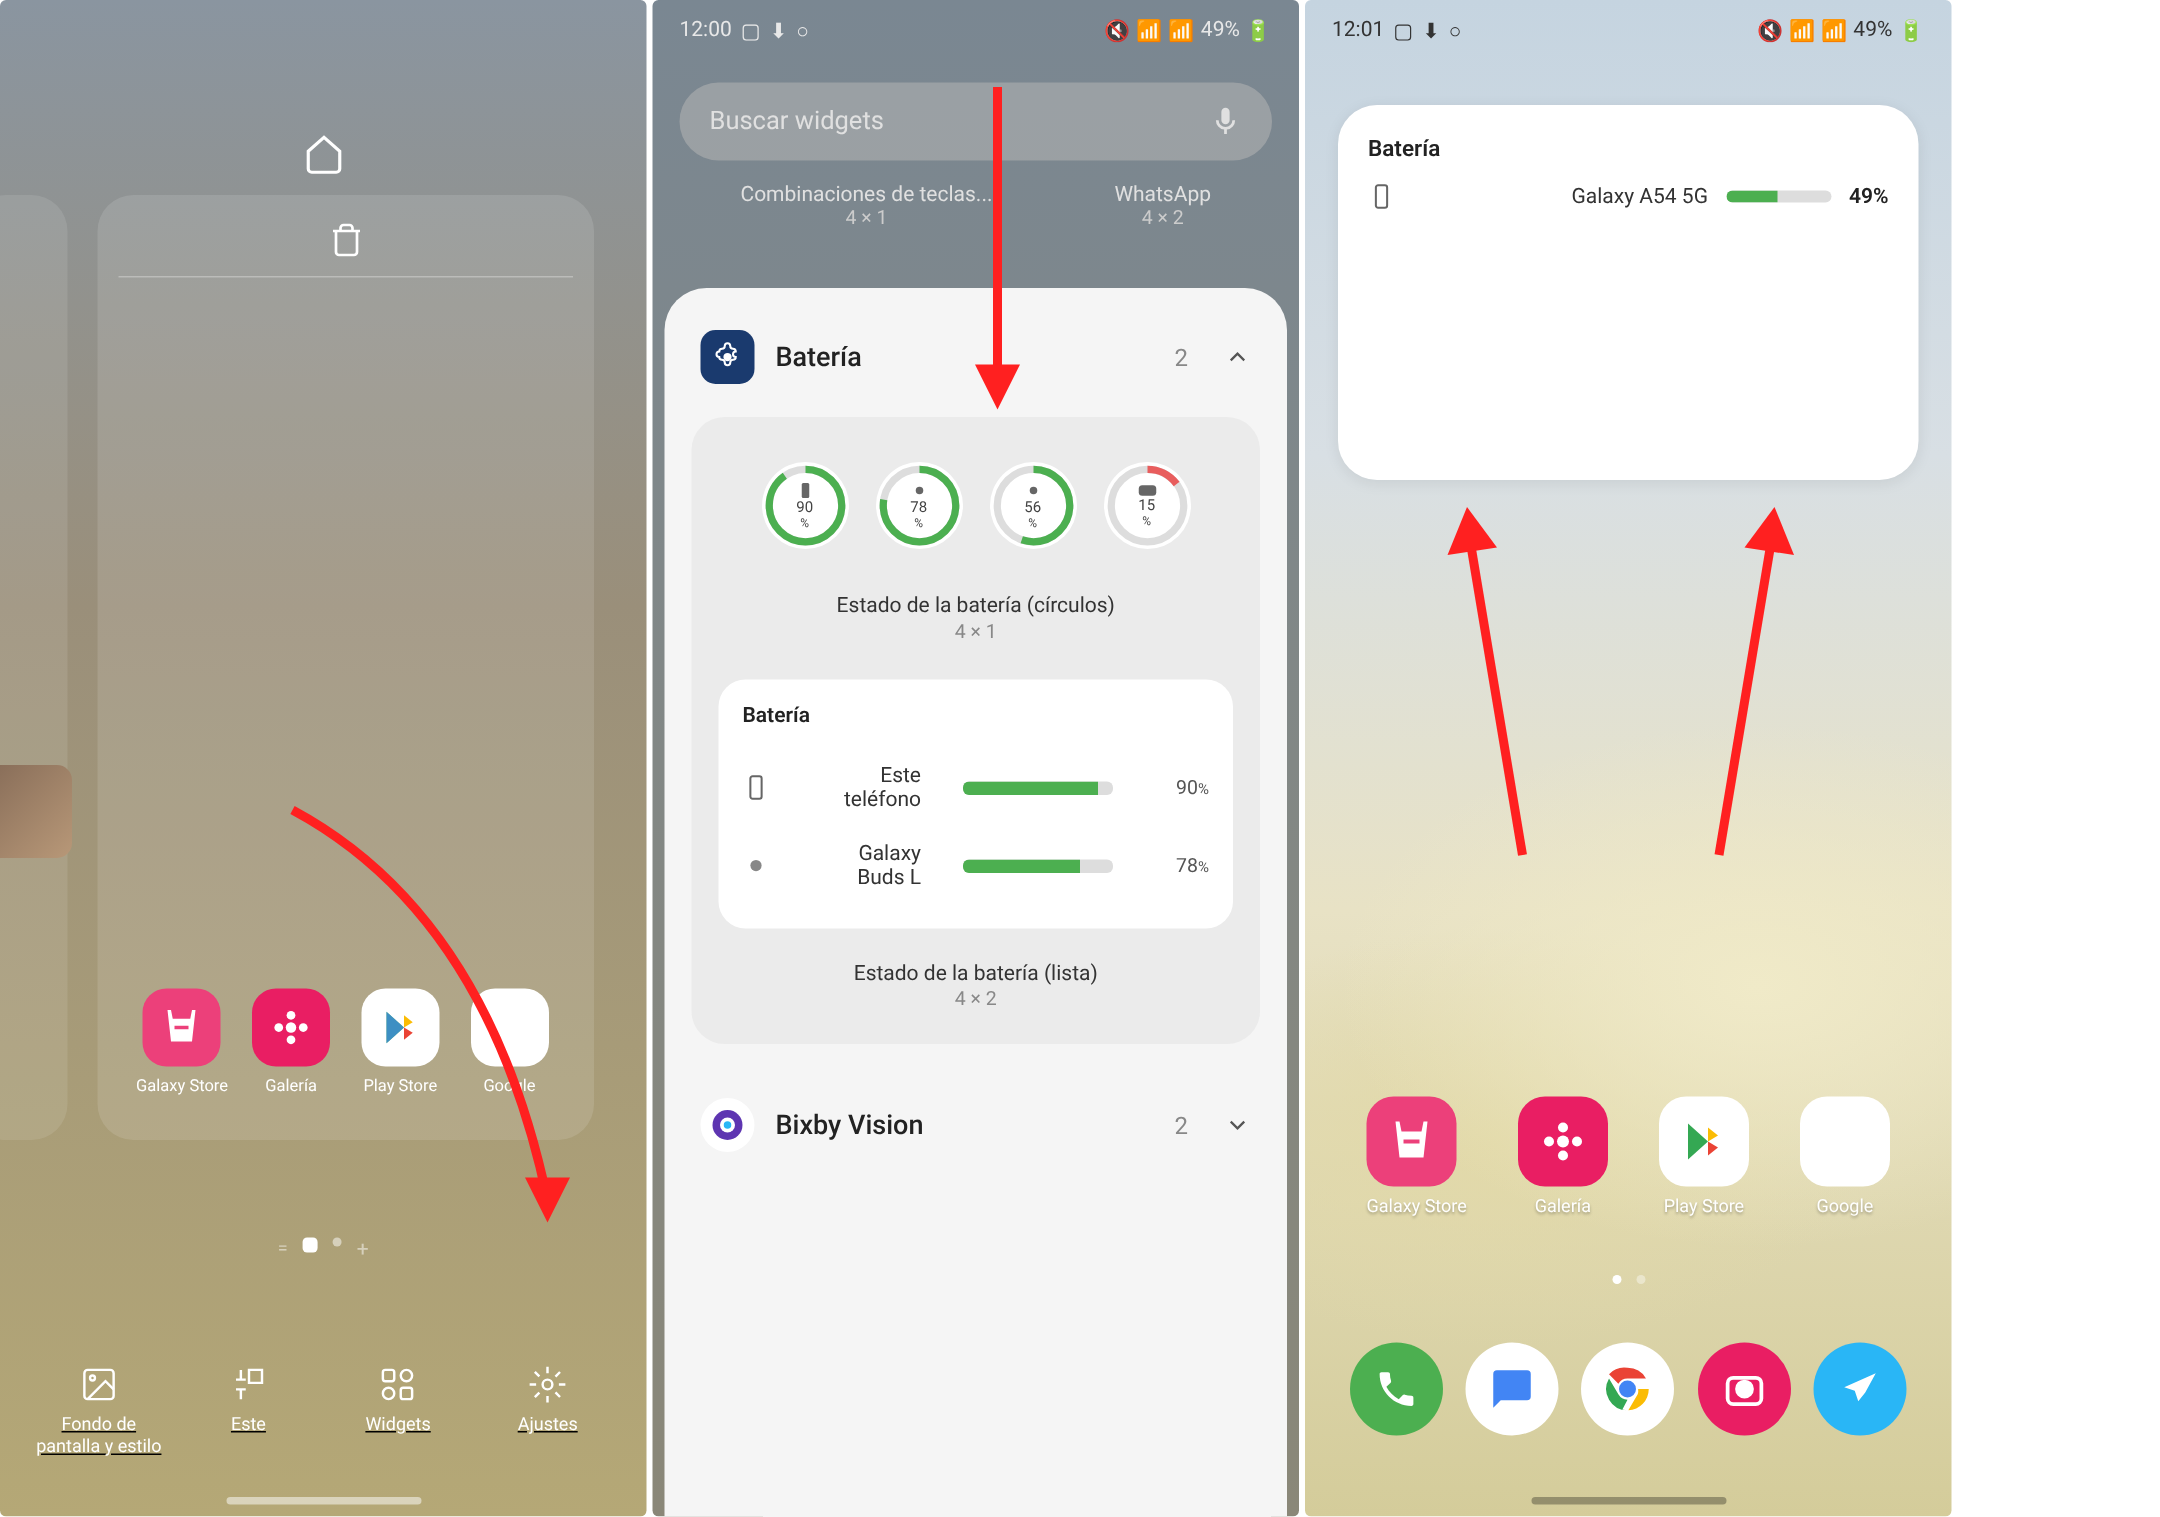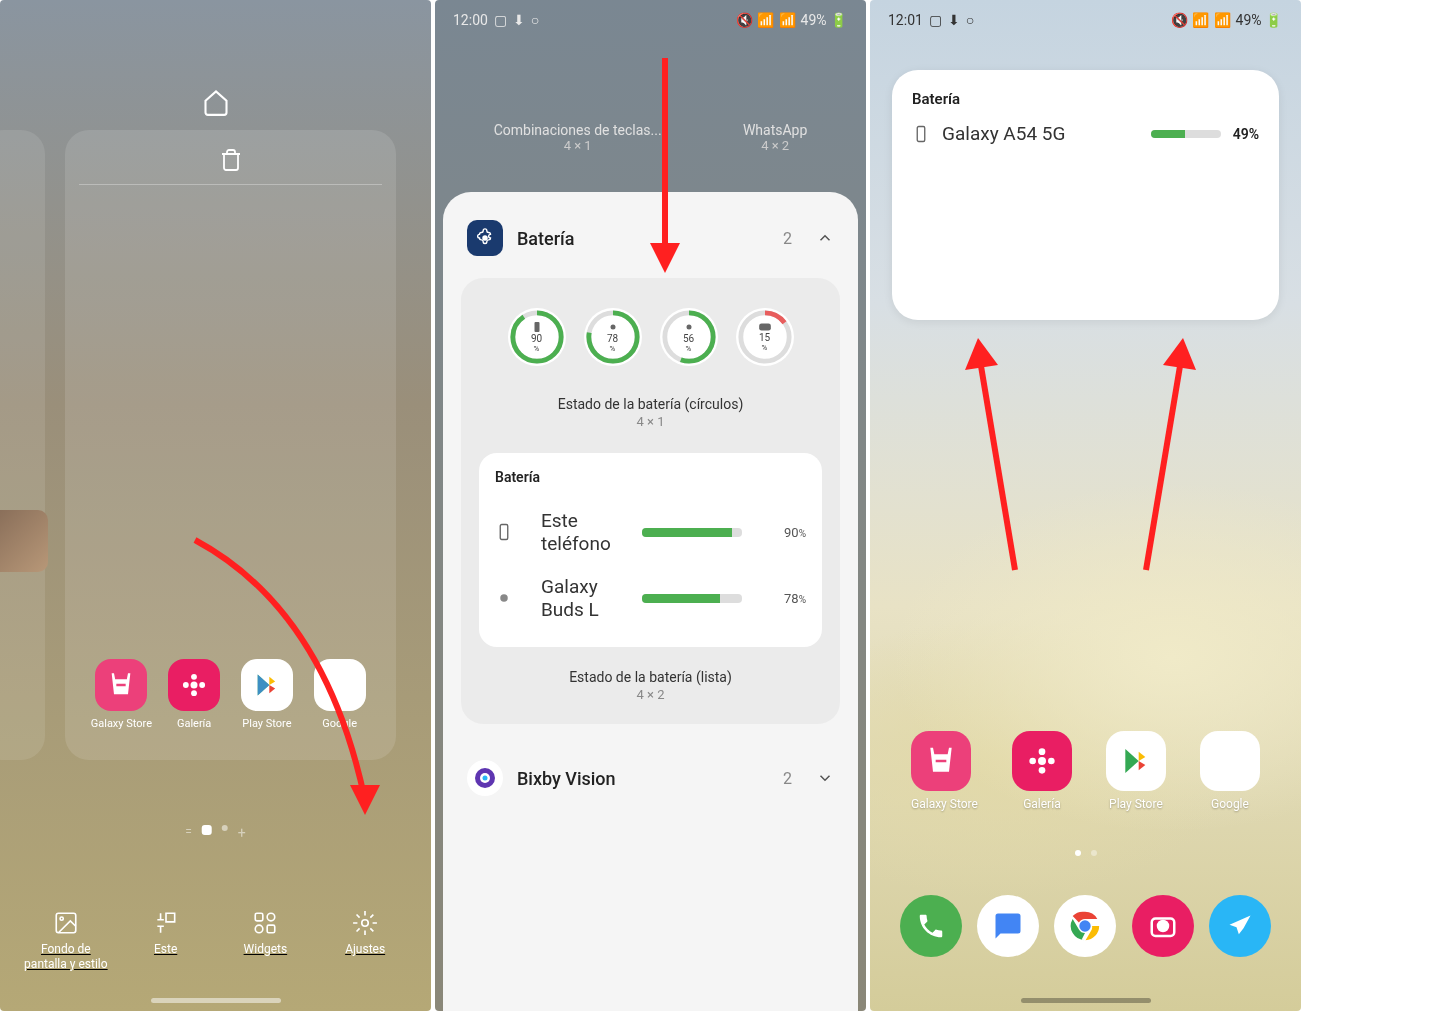--- a/index.html
+++ b/index.html
@@ -50,21 +50,21 @@
 .circles-row { display: flex; justify-content: center; gap: 18px; margin-bottom: 30px; }
 .circle-widget { width: 58px; height: 58px; border-radius: 50%; position: relative; display: flex; align-items: center; justify-content: center; background: #fff; }
 .circle-ring { position: absolute; inset: 0; }
 .circle-inner { display: flex; flex-direction: column; align-items: center; font-size: 10px; color: #444; }
 .widget-caption { text-align: center; font-size: 14px; color: #333; }
 .widget-size { text-align: center; font-size: 13px; color: #888; margin-top: 2px; }
 .list-preview { background: #fff; border-radius: 18px; margin-top: 24px; padding: 16px; }
 .list-title { font-size: 14px; font-weight: 600; color: #222; margin-bottom: 14px; }
 .list-row { display: flex; align-items: center; gap: 28px; padding: 10px 0; }
 .list-icon { width: 18px; height: 18px; }
-.list-name { flex: 1; font-size: 19px; color: #333; }
+.list-name { flex: 1; font-size: 14px; color: #333; text-align: right; }
 .list-bar { width: 100px; height: 9px; background: #ddd; border-radius: 4px; overflow: hidden; }
 .list-fill { height: 100%; background: #4CAF50; }
 .list-pct { font-size: 13px; color: #555; width: 36px; text-align: right; }
 .bixby-row { display: flex; align-items: center; gap: 14px; padding: 16px 6px 0; margin-top: 20px; }
 .bixby-icon { width: 36px; height: 36px; border-radius: 50%; background: #fff; display: flex; align-items: center; justify-content: center; }
 .arrow2 { position: absolute; top: 48px; left: 210px; width: 40px; height: 230px; pointer-events: none; z-index: 20; }
 
 
 .screen3 { background: linear-gradient(180deg, #c5d4e0 0%, #d8dfe4 30%, #e8e2c5 60%, #d4cc9a 100%); position: relative; }
 .screen3::before { content: ""; position: absolute; inset: 0; background: radial-gradient(ellipse 400px 250px at 70% 65%, #f0eac8 0%, transparent 70%), radial-gradient(ellipse 350px 200px at 30% 75%, #e2d9a8 0%, transparent 70%); }
@@ -206,20 +206,26 @@
     </div>
     <div class="status-right">
       <span>🔇</span>
       <span>📶</span>
       <span>📶</span>
       <span>49%</span>
       <span>🔋</span>
     </div>
   </div>
 
+  <div class="search-bar">
+    <span class="search-text">Buscar widgets</span>
+    <svg class="mic-icon" viewBox="0 0 24 24" fill="#e0e0e0">
+        <path d="M12 14a3 3 0 003-3V5a3 3 0 00-6 0v6a3 3 0 003 3zm5-3a5 5 0 01-10 0H5a7 7 0 006 6.9V21h2v-3.1A7 7 0 0019 11h-2z"></path>
+      </svg>
+  </div>
 
   <div class="suggestion-row">
     <div class="suggestion">
       <div class="suggestion-title">Combinaciones de teclas...</div>
       <div class="suggestion-size">4 × 1</div>
     </div>
     <div class="suggestion">
       <div class="suggestion-title">WhatsApp</div>
       <div class="suggestion-size">4 × 2</div>
     </div>

